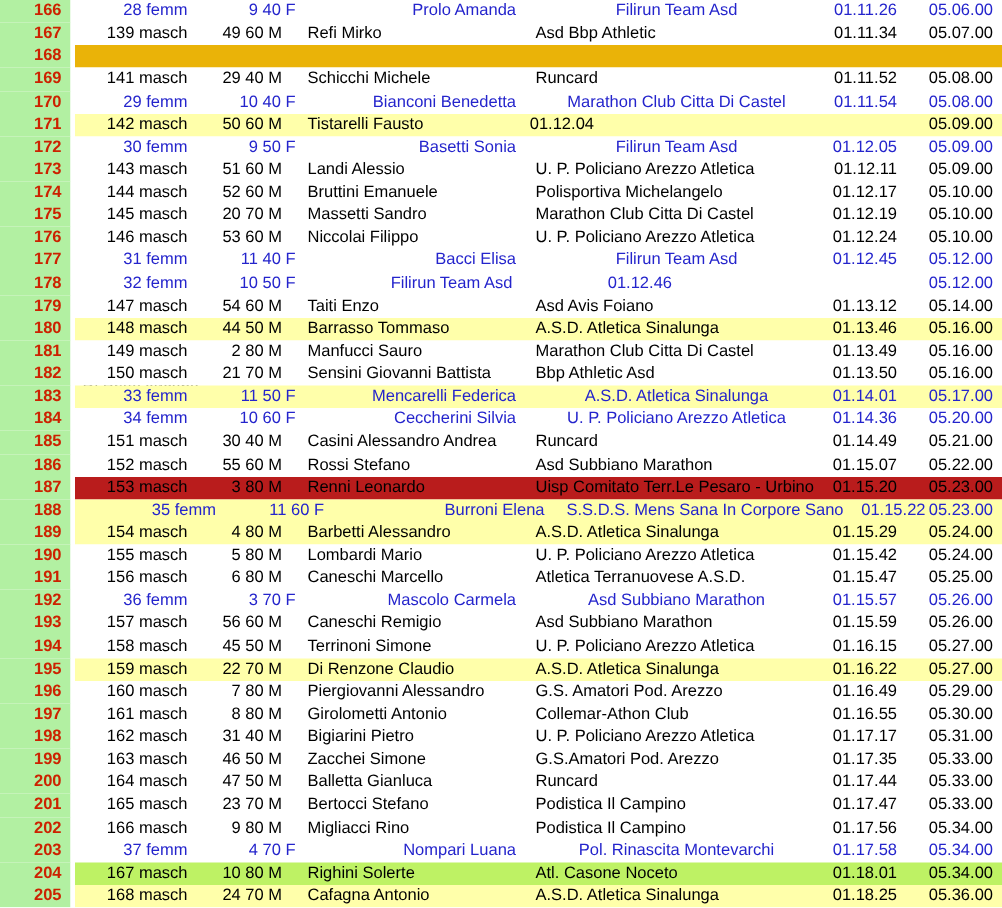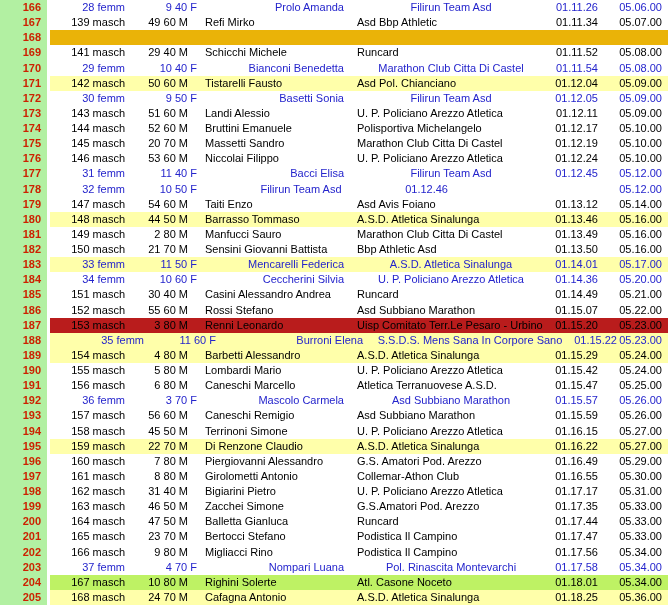--- a/index.html
+++ b/index.html
@@ -101,21 +101,20 @@
     </div>
   </div>
 
   <div class="row">
     <div class="cell pos-cell" style="background: rgb(178, 240, 162); color: rgb(204, 34, 0);">171</div>
     <div class="gutter"></div>
     <div class="row-body" style="background: rgb(255, 255, 170); color: rgb(0, 0, 0);">
       <div class="cell c-group">142 masch</div>
       <div class="cell c-cat">50 60 M</div>
       <div class="cell c-name">Tistarelli Fausto</div>
-      <div class="cell c-team">Asd Pol. Chianciano</div>
       <div class="cell c-time">01.12.04</div>
       <div class="cell c-pace">05.09.00</div>
     </div>
   </div>
 
   <div class="row femm">
     <div class="cell pos-cell" style="background: rgb(178, 240, 162); color: rgb(204, 34, 0);">172</div>
     <div class="gutter"></div>
     <div class="row-body" style="background: rgb(255, 255, 255); color: rgb(36, 36, 204);">
       <div class="cell c-group">30 femm</div>

